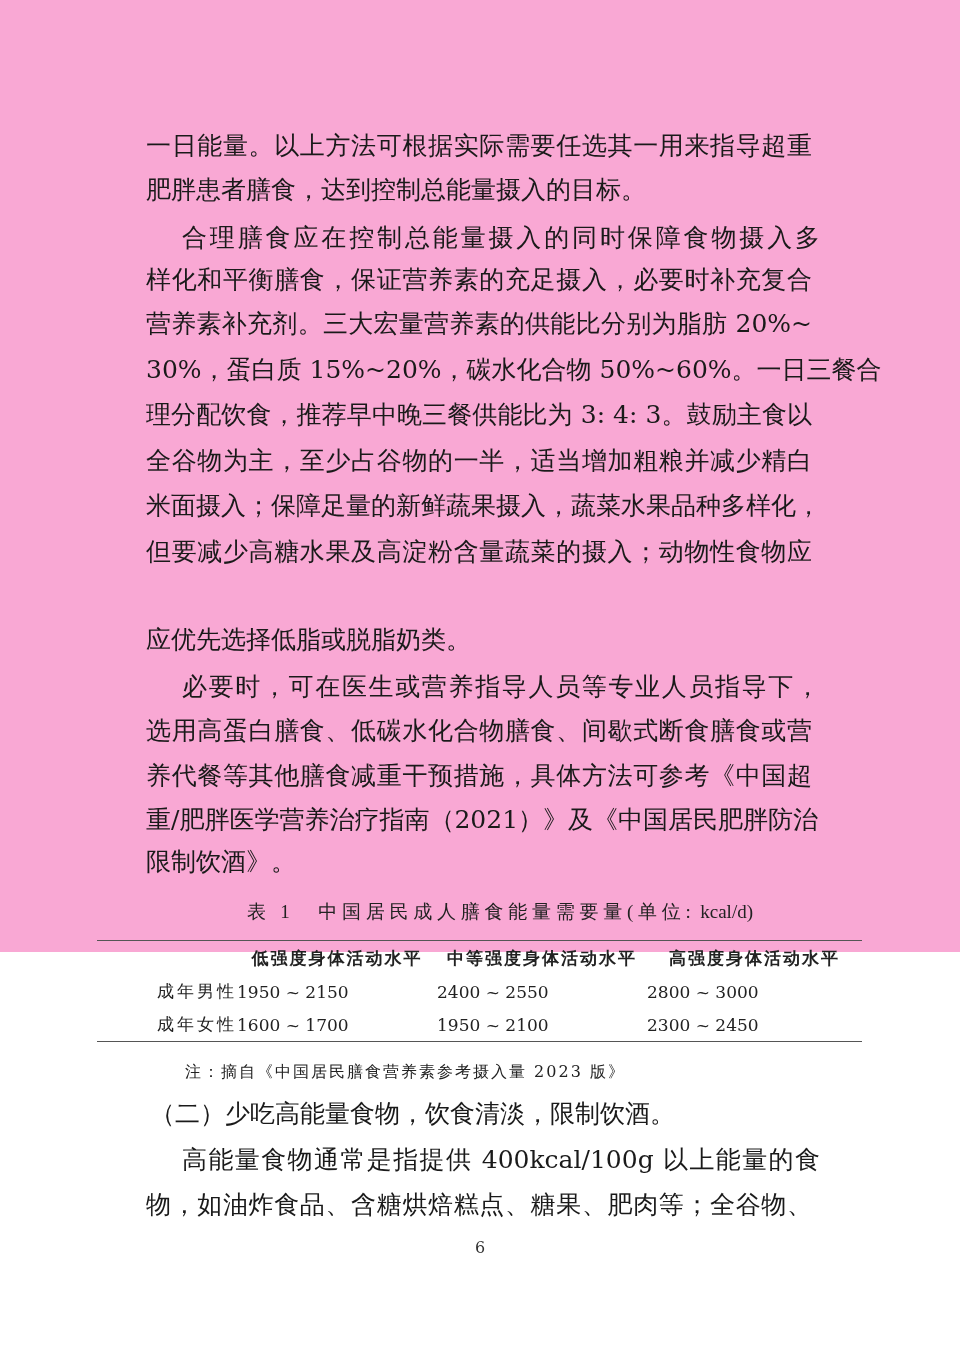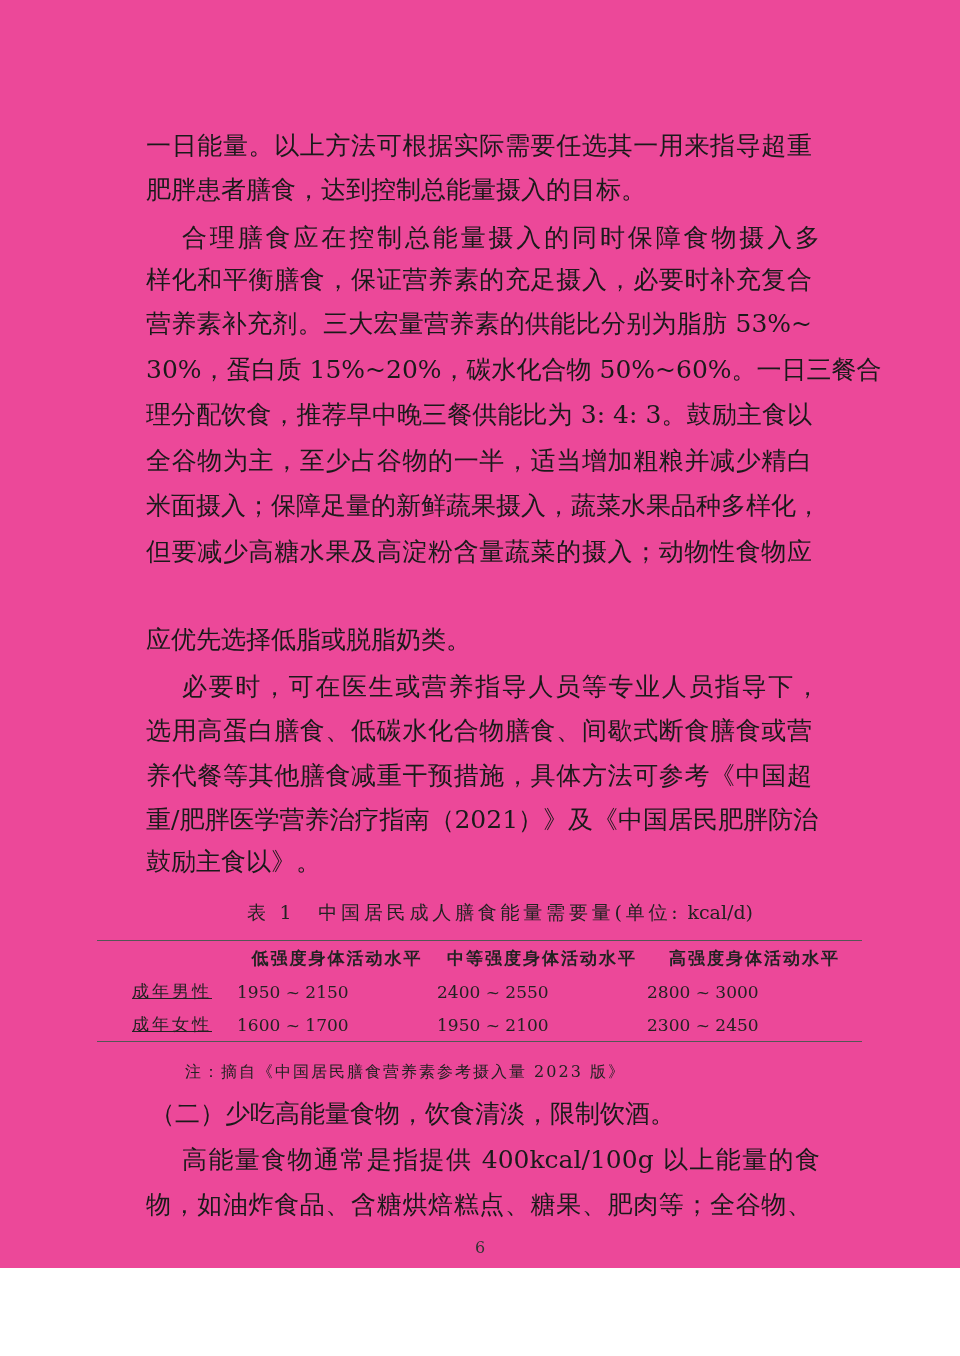--- a/index.html
+++ b/index.html
@@ -1,71 +1,71 @@
 <!DOCTYPE html>
 <html><head>
 <meta charset="utf-8">
 <style>
   html, body { margin: 0; padding: 0; background: #ffffff; }
   body {
     width: 960px; height: 1356px; position: relative; overflow: hidden;
     font-family: "DejaVu Serif", "Liberation Serif", serif;
     color: #1a1a1a;
   }
-  .page { position: absolute; left: 0; top: 0; width: 960px; height: 1268px; background: #ec4899; }
+  .page { position: absolute; left: 0; top: 0; width: 960px; height: 952px; background: #f9a8d4; }
   .line {
     position: absolute; left: 146px; width: 666px;
     font-size: 25px; line-height: 30px; height: 30px;
     white-space: nowrap; text-align: justify; text-align-last: justify;
     letter-spacing: 0;
   }
   .line.last { text-align-last: left; }
   .line.indent { left: 182px; width: 638px; }
   .caption {
     position: absolute; left: 247px; width: 506px; top: 898px;
     font-size: 19px; line-height: 28px; white-space: nowrap;
-    text-align: justify; text-align-last: justify; color: #222;
+    text-align: justify; text-align-last: justify; color: #222; font-family: Liberation Serif, serif;
   }
   .table-wrap { position: absolute; left: 97px; top: 940px; width: 765px; }
   .rule { height: 0; border-top: 1.5px solid #555; }
   table { width: 765px; border-collapse: collapse; font-size: 17px; color: #222; }
   th { font-weight: bold; height: 34px; padding: 0; text-align: center; white-space: nowrap; letter-spacing: 2px; margin-top: 27px; }
   td { height: 33px; padding: 0; text-align: left; white-space: nowrap; }
-  td.rowlabel { text-align: center; padding-left: 10px; letter-spacing: 3px; width: 130px; text-decoration: underline; }
+  td.rowlabel { text-align: right; padding-left: 10px; letter-spacing: 3px; width: 130px; }
   col.c0 { width: 140px; } col.c1 { width: 200px; } col.c2 { width: 210px; } col.c3 { width: 215px; }
   .note {
     position: absolute; left: 185px; top: 1059px; font-size: 16px; line-height: 26px;
     letter-spacing: 2px; white-space: nowrap; color: #222;
   }
   .pagenum {
     position: absolute; left: 0; width: 960px; top: 1236px; text-align: center;
     font-size: 16px; line-height: 24px; color: #333;
   }
 </style>
 </head>
 <body>
 
 <div class="page">
 
   <div class="line" style="top:131px">一日能量。以上方法可根据实际需要任选其一用来指导超重</div>
   <div class="line last" style="top:175px">肥胖患者膳食，达到控制总能量摄入的目标。</div>
   <div class="line indent" style="top:223px">合理膳食应在控制总能量摄入的同时保障食物摄入多</div>
   <div class="line" style="top:265px">样化和平衡膳食，保证营养素的充足摄入，必要时补充复合</div>
-  <div class="line" style="top:309px">营养素补充剂。三大宏量营养素的供能比分别为脂肪 53%~</div>
+  <div class="line" style="top:309px">营养素补充剂。三大宏量营养素的供能比分别为脂肪 20%~</div>
   <div class="line" style="top:355px">30%，蛋白质 15%~20%，碳水化合物 50%~60%。一日三餐合</div>
   <div class="line" style="top:400px">理分配饮食，推荐早中晚三餐供能比为 3: 4: 3。鼓励主食以</div>
   <div class="line" style="top:446px">全谷物为主，至少占谷物的一半，适当增加粗粮并减少精白</div>
   <div class="line" style="top:491px">米面摄入；保障足量的新鲜蔬果摄入，蔬菜水果品种多样化，</div>
   <div class="line" style="top:537px">但要减少高糖水果及高淀粉含量蔬菜的摄入；动物性食物应</div>
   <div class="line last" style="top:625px">应优先选择低脂或脱脂奶类。</div>
   <div class="line indent" style="top:672px">必要时，可在医生或营养指导人员等专业人员指导下，</div>
   <div class="line" style="top:716px">选用高蛋白膳食、低碳水化合物膳食、间歇式断食膳食或营</div>
   <div class="line" style="top:761px">养代餐等其他膳食减重干预措施，具体方法可参考《中国超</div>
   <div class="line" style="top:805px">重/肥胖医学营养治疗指南（2021）》及《中国居民肥胖防治</div>
-  <div class="line last" style="top:847px">鼓励主食以》。</div>
+  <div class="line last" style="top:847px">限制饮酒》。</div>
 
   <div class="caption">表 1　中国居民成人膳食能量需要量(单位: kcal/d)</div>
 
   <div class="table-wrap">
     <div class="rule"></div>
     <table>
       <colgroup>
           <col class="c0">
           <col class="c1">
           <col class="c2">

